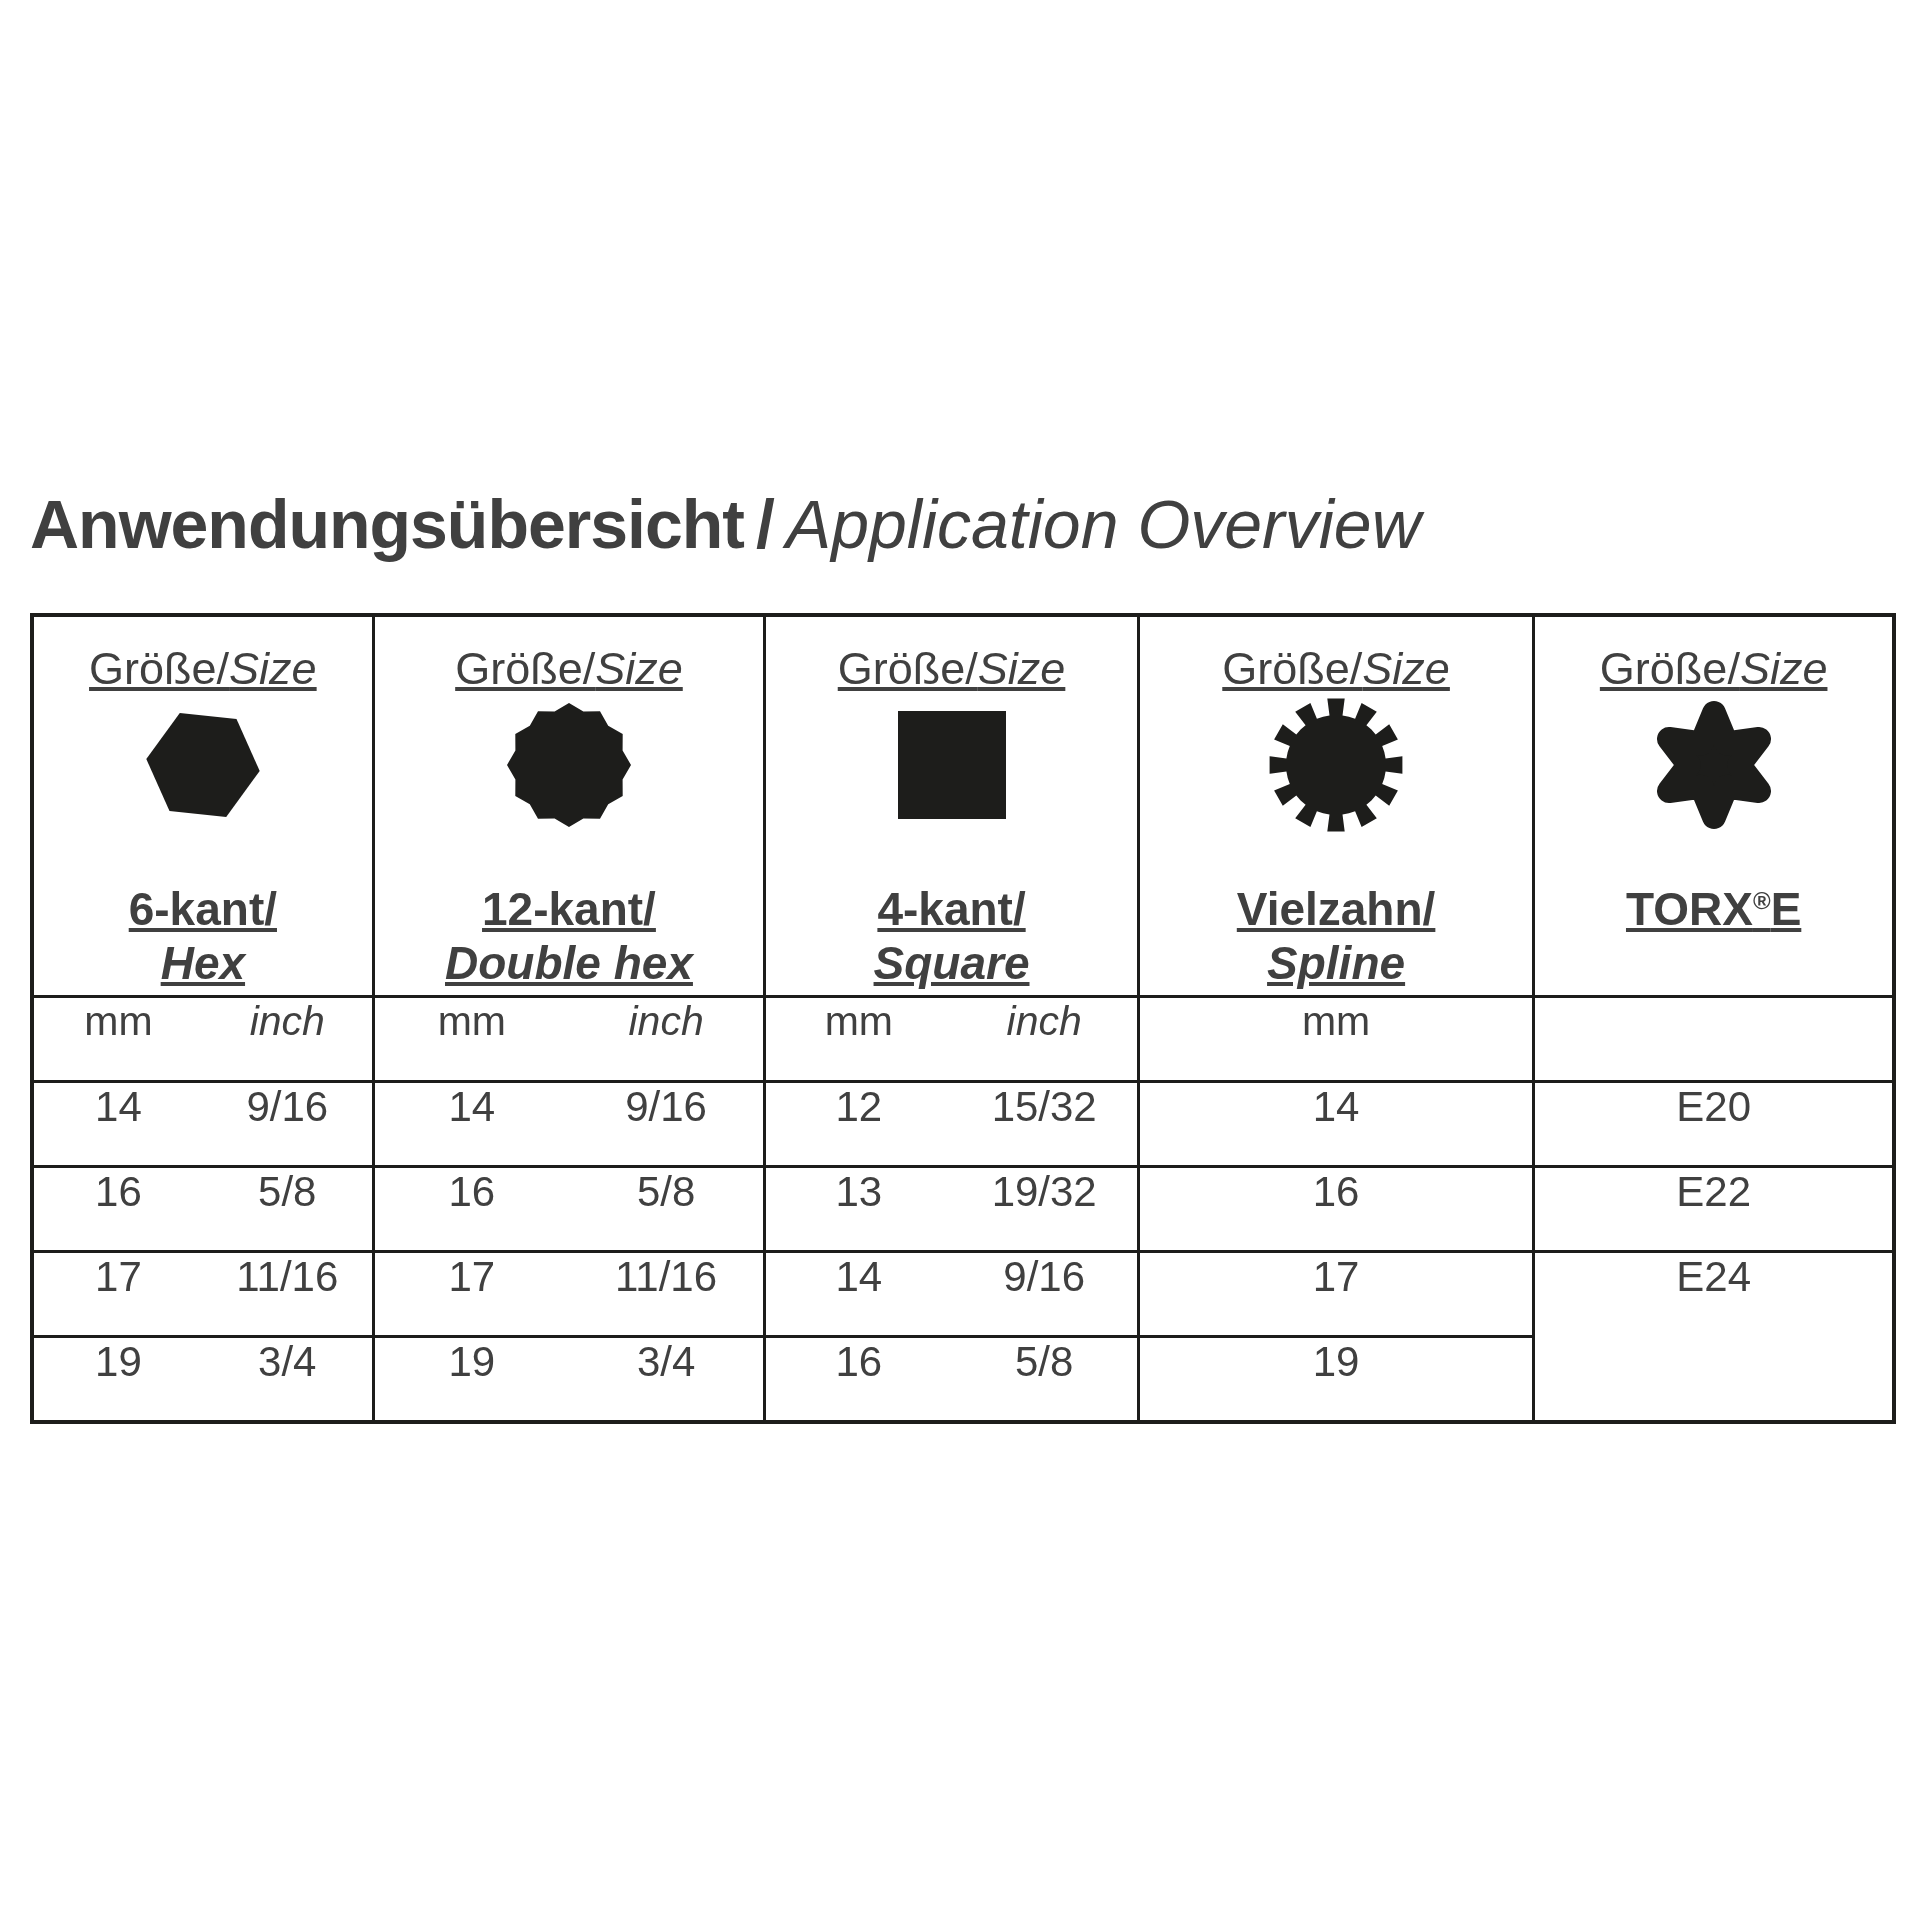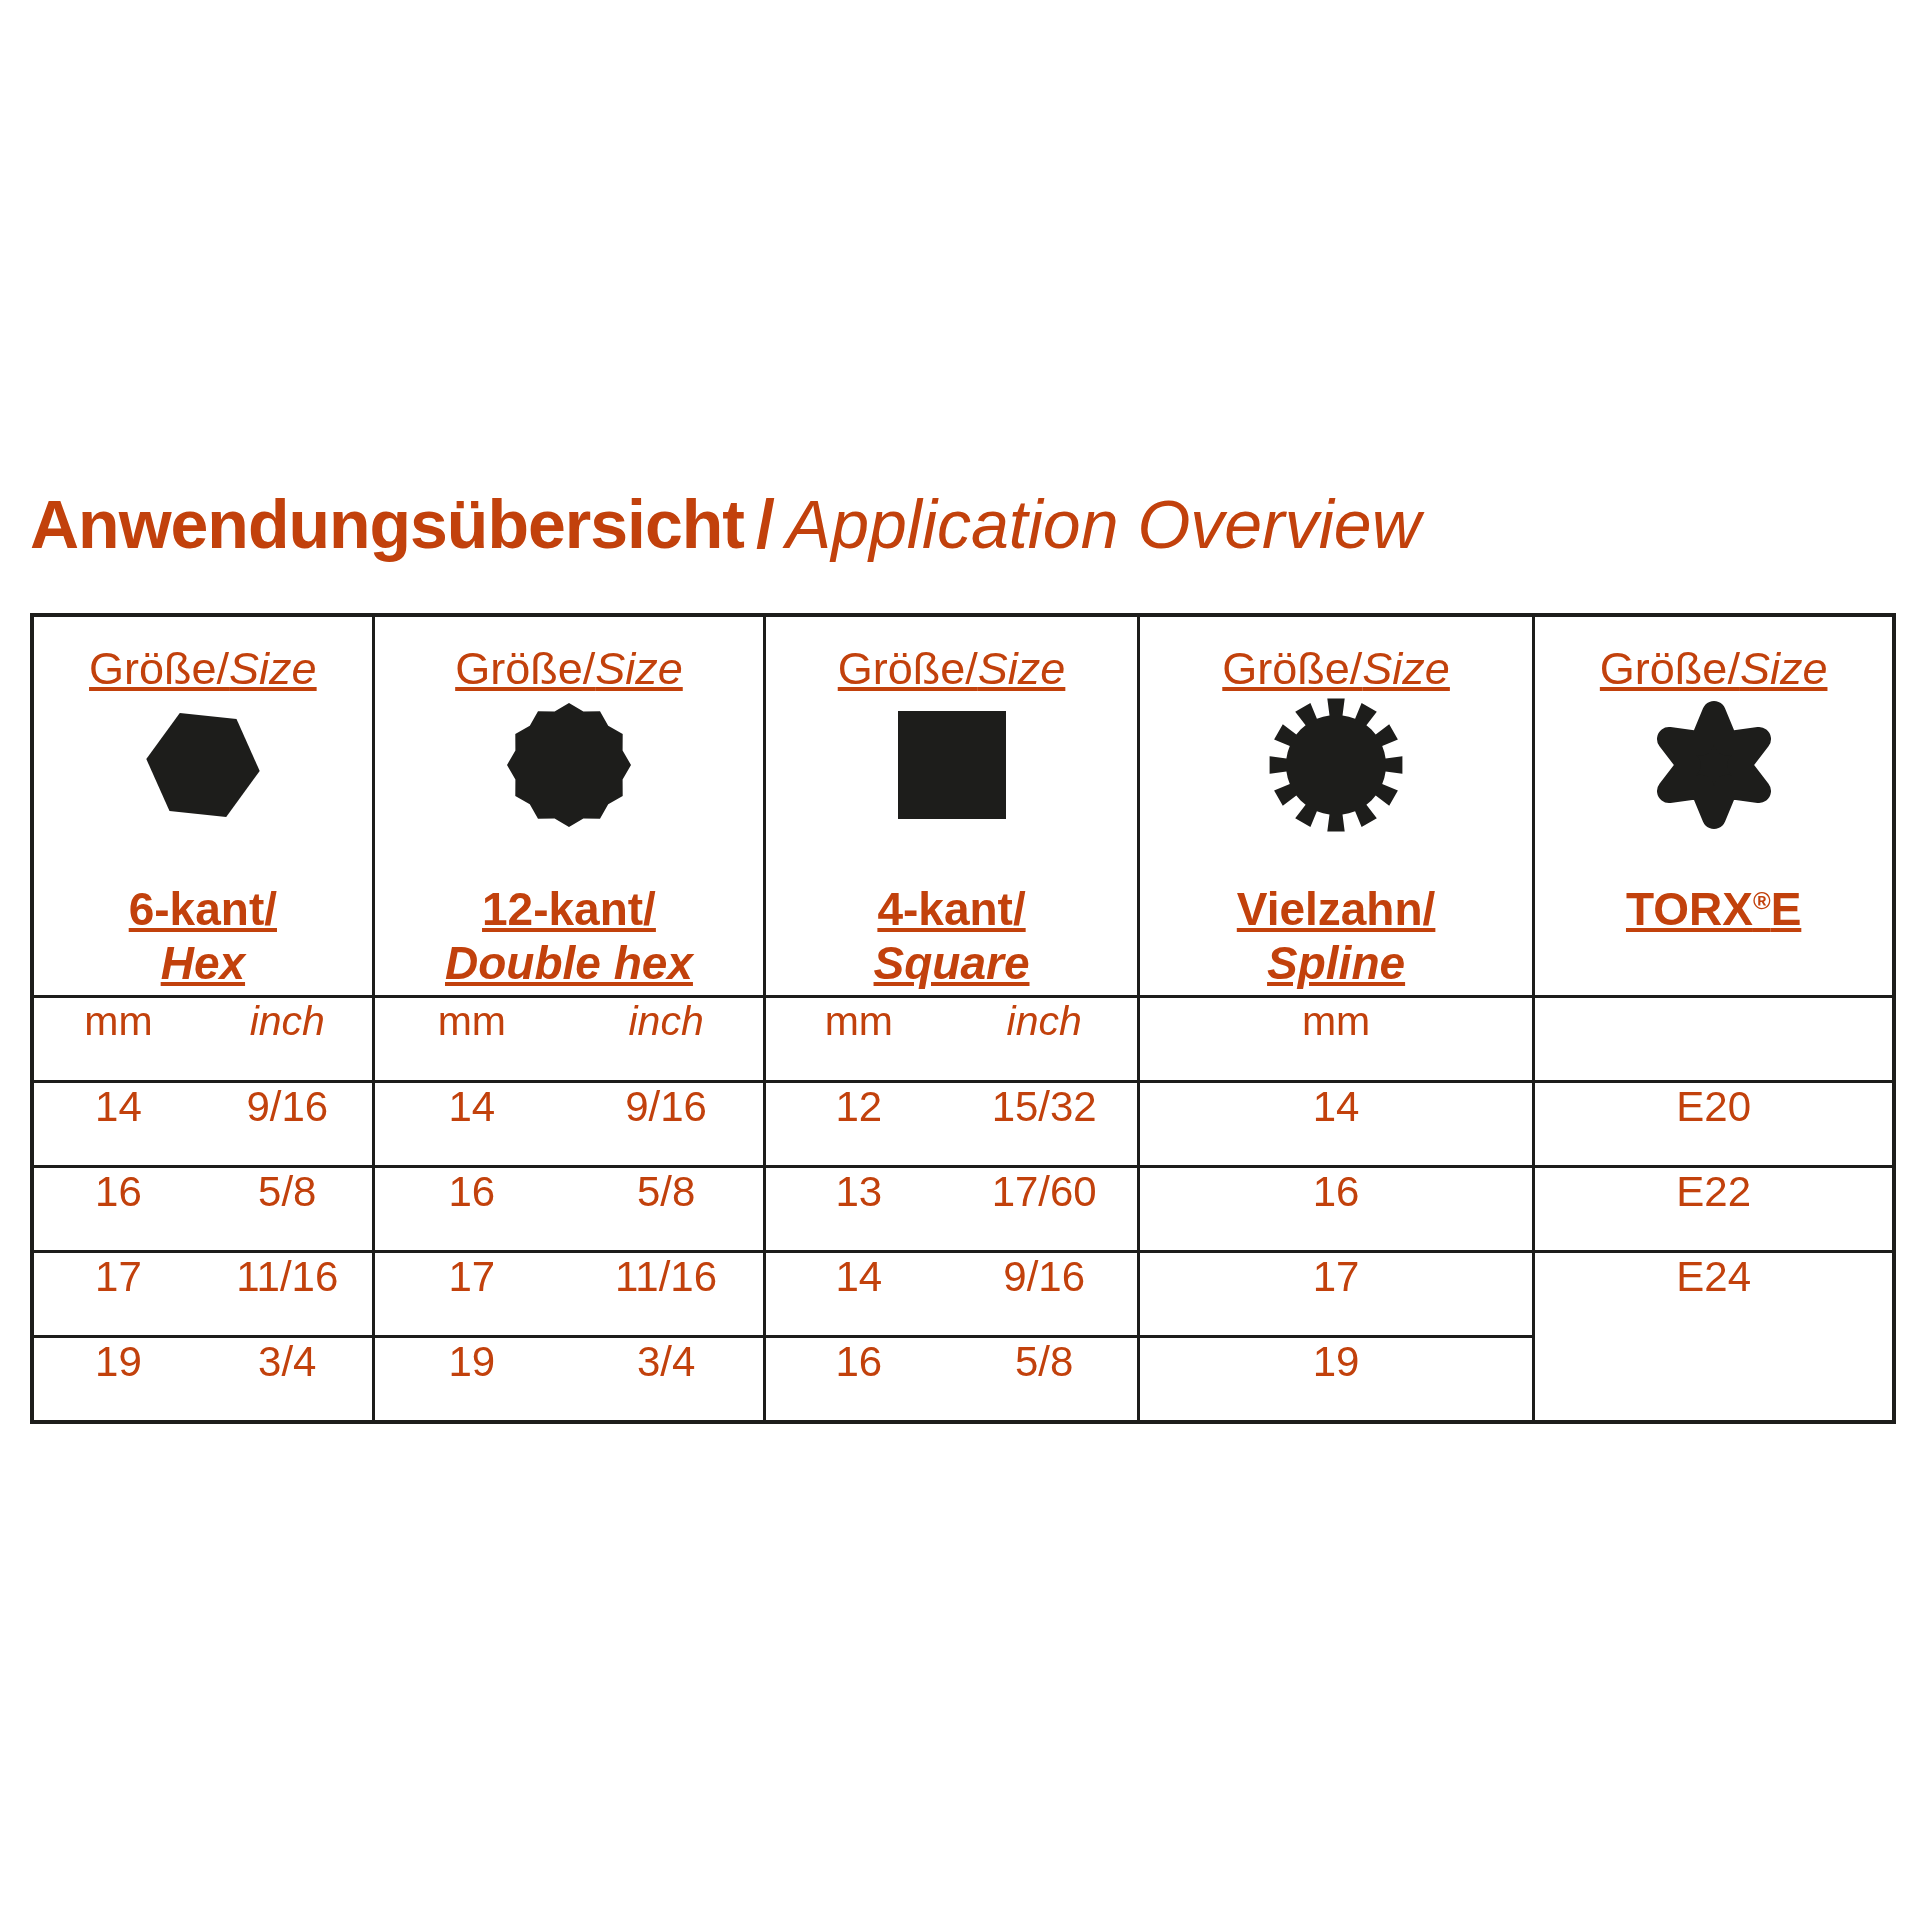--- a/index.html
+++ b/index.html
@@ -1,18 +1,18 @@
 <!DOCTYPE html>
 <html><head>
 <meta charset="utf-8">
 <style>
   html,body { margin:0; padding:0; background:#ffffff; }
   .page {
     position:relative; width:1920px; height:1920px; background:#ffffff;
-    font-family:"Liberation Sans","DejaVu Sans",sans-serif; color:#c2410c;
+    font-family:"Liberation Sans","DejaVu Sans",sans-serif; color:#404040;
     overflow:hidden;
   }
   
   .title {
     position:absolute; left:30px; top:486px; margin:0;
     font-size:68px; line-height:76px; font-weight:bold; letter-spacing:-1px;
     white-space:nowrap;
   }
   .title .t-sep { font-weight:bold; padding:0 12px; }
   .title .t-en { font-weight:normal; font-style:italic; letter-spacing:0; }
@@ -146,21 +146,21 @@
       <div class="cell sub">
         <span class="u">mm</span>
         <span class="u it">inch</span>
       </div>
       <div class="cell row">
         <span class="v">12</span>
         <span class="v">15/32</span>
       </div>
       <div class="cell row">
         <span class="v">13</span>
-        <span class="v">17/60</span>
+        <span class="v">19/32</span>
       </div>
       <div class="cell row">
         <span class="v">14</span>
         <span class="v">9/16</span>
       </div>
       <div class="cell row">
         <span class="v">16</span>
         <span class="v">5/8</span>
       </div>
     </div>

